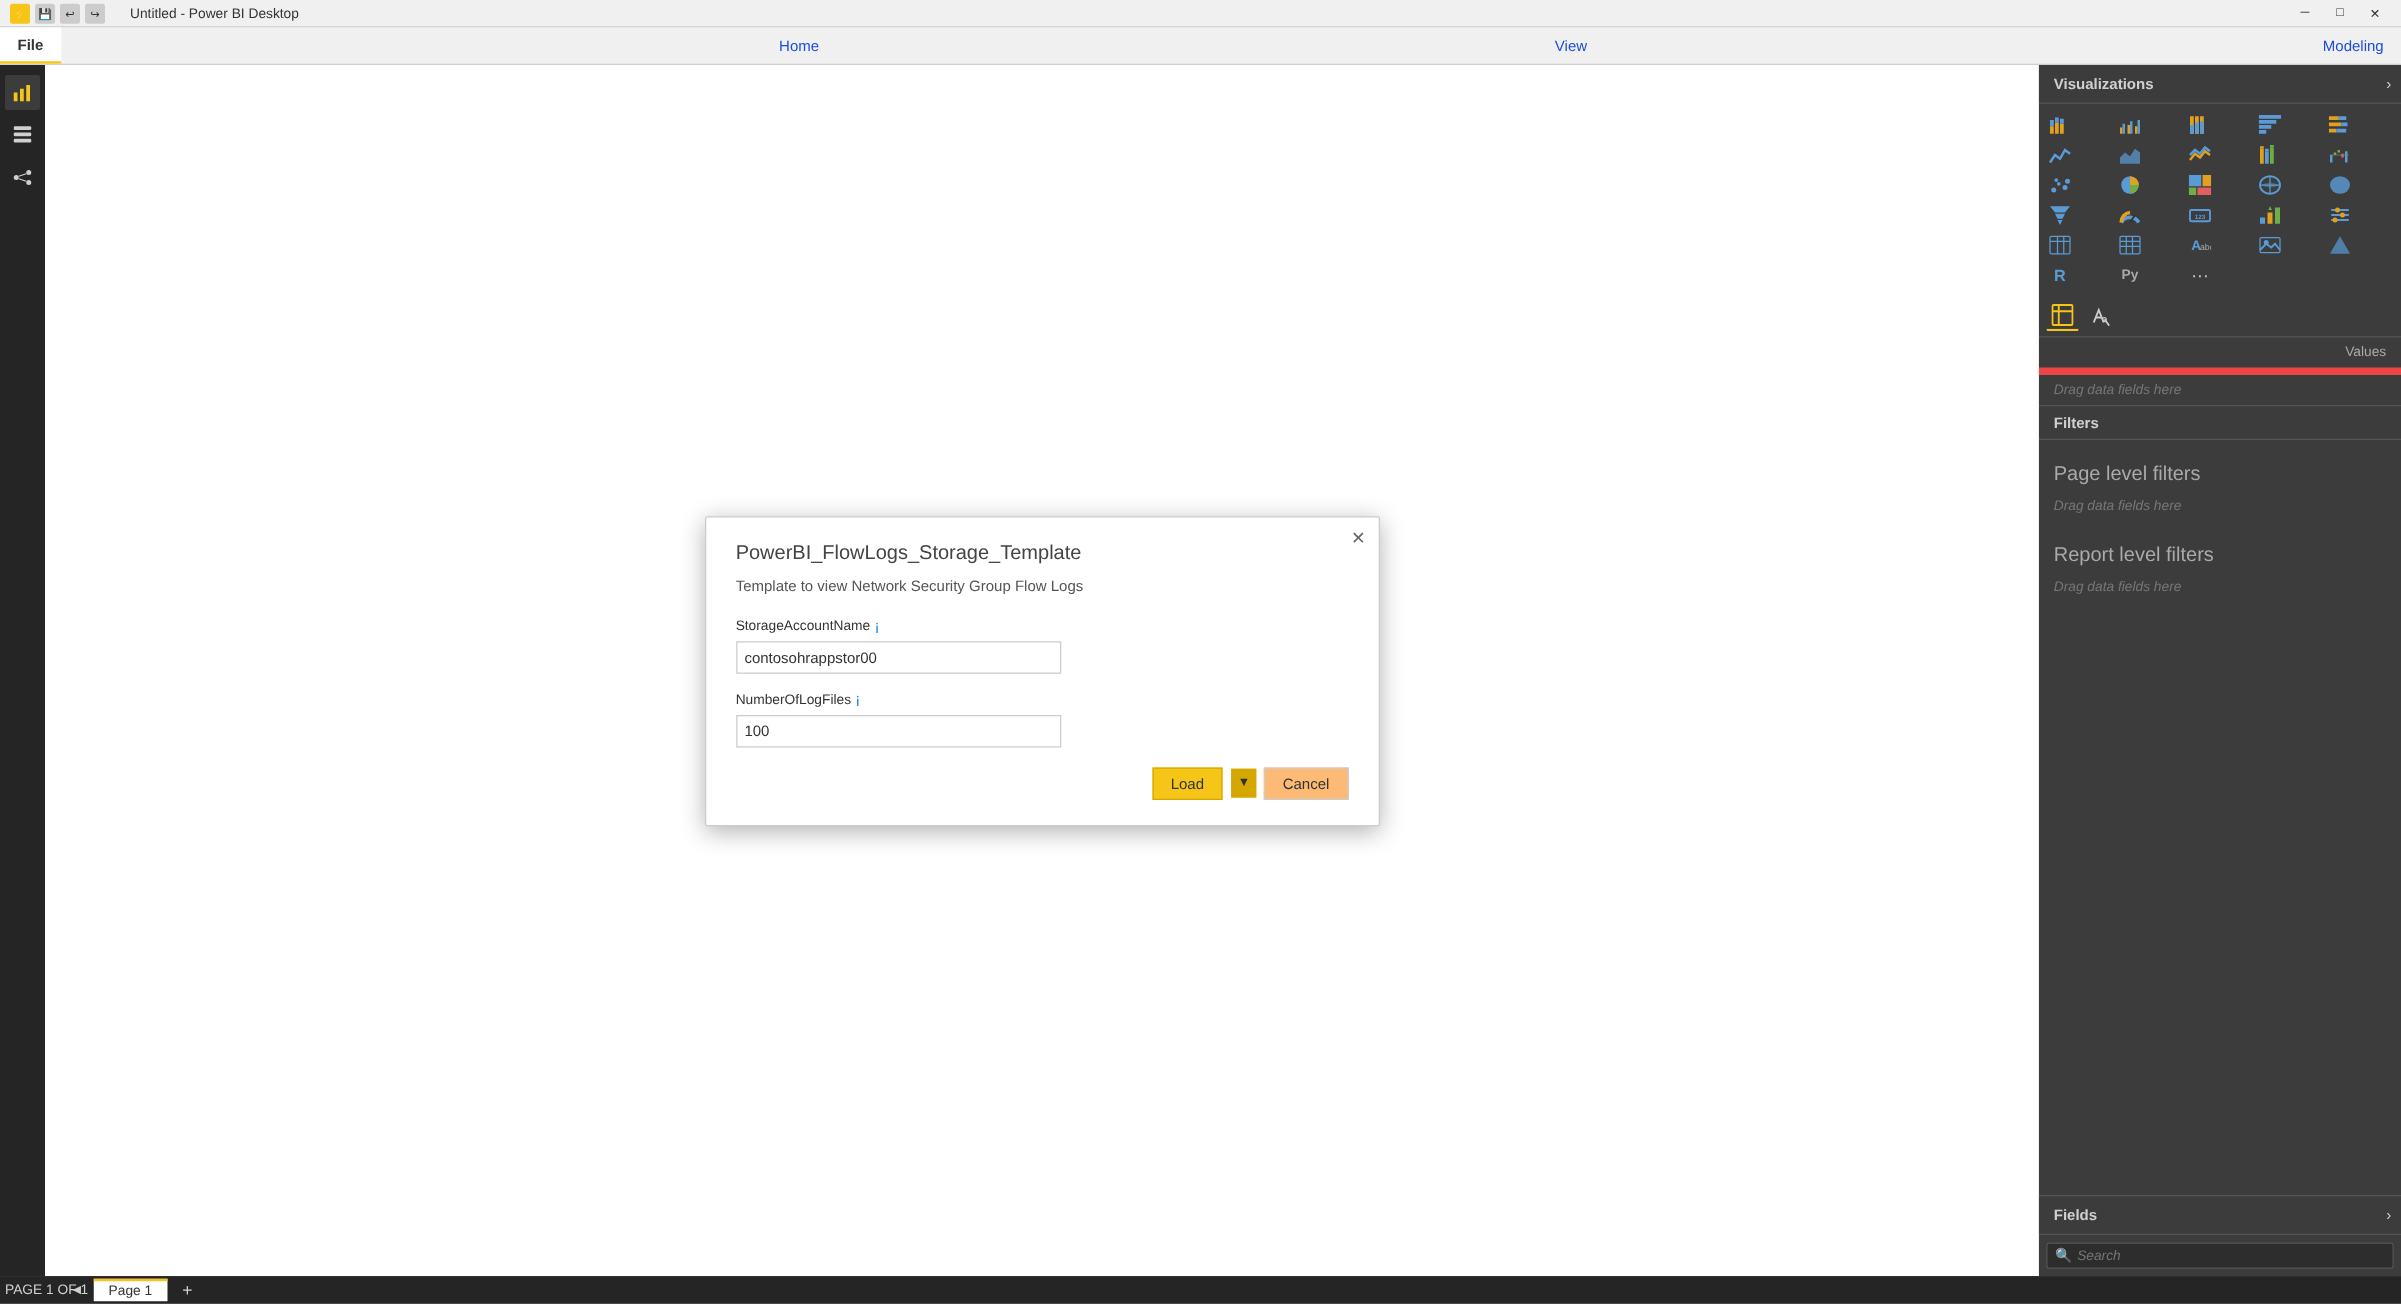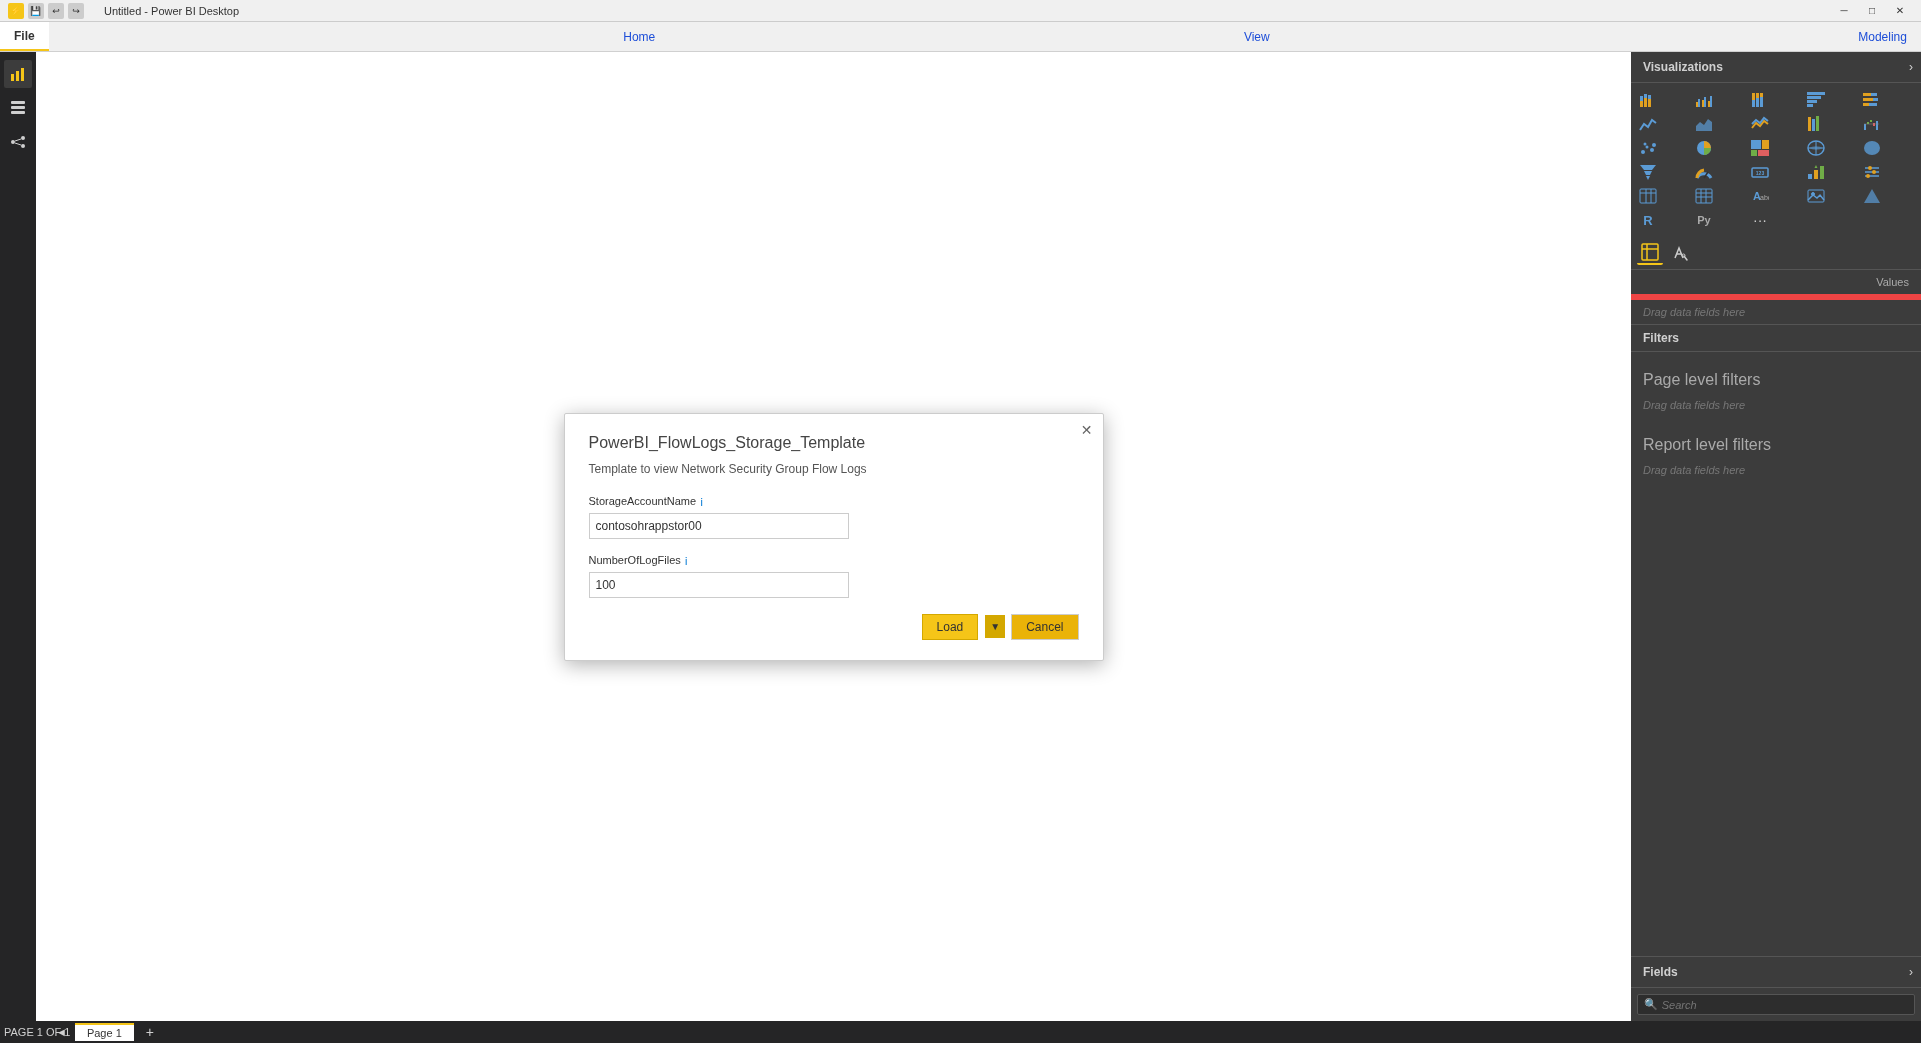--- a/index.html
+++ b/index.html
@@ -299,21 +299,21 @@
     .btn-load-arrow {
       background: #d4a800;
       border: 1px solid #d4a800;
       color: #333;
       padding: 5px 4px;
       font-size: 10px;
       cursor: pointer;
       margin-left: 1px;
     }
     .btn-cancel {
-      background: #eab308;
+      background: #fdba74;
       border: 1px solid #ccc;
       color: #333;
       padding: 5px 14px;
       font-size: 12px;
       cursor: pointer;
     }
 
     
     .viz-toolbar-row {
       display: flex;

